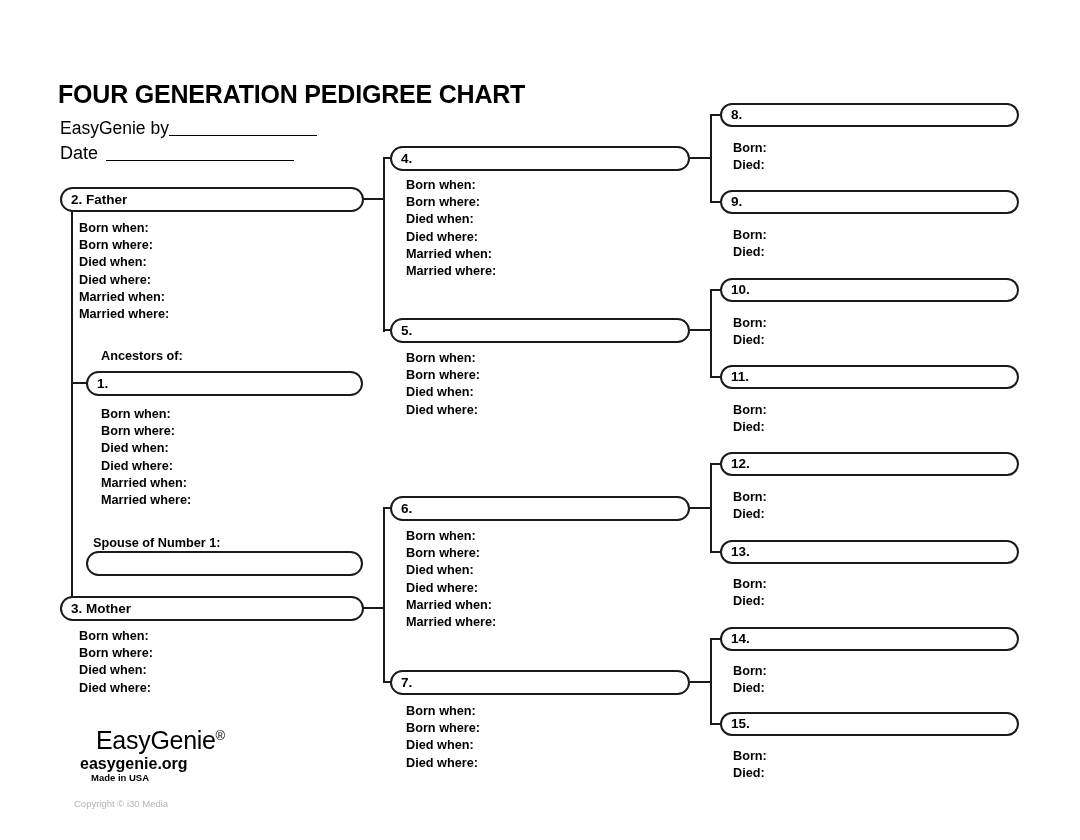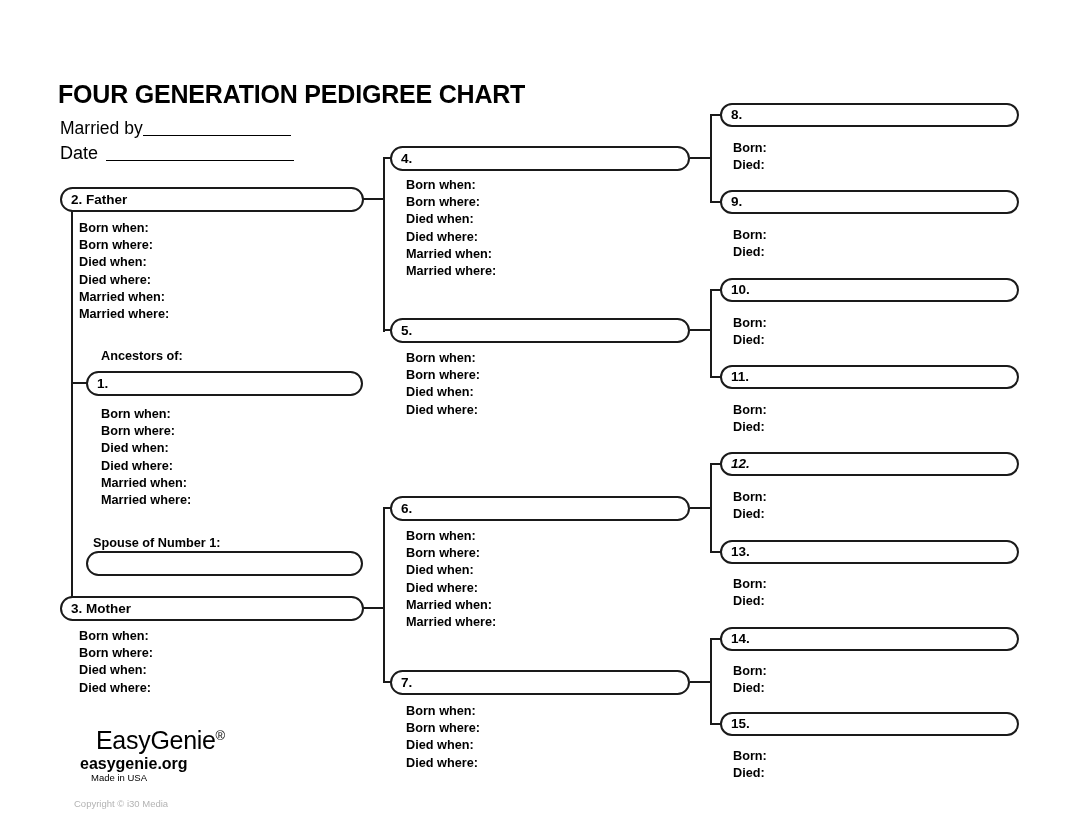--- a/index.html
+++ b/index.html
@@ -124,41 +124,41 @@
     top: 755px;
     font-size: 16px;
     font-weight: bold;
     white-space: nowrap;
   }
   .brand-made {
     position: absolute;
     left: 91px;
     top: 772px;
     font-size: 9.5px;
-    font-weight: normal;
+    font-weight: bold;
     white-space: nowrap;
   }
   .brand-copy {
     position: absolute;
     left: 74px;
     top: 798px;
     font-size: 9.5px;
     color: #b3b3b3;
     white-space: nowrap;
   }
 </style>
 </head>
 <body>
 
 <div id="chart">
 
   <div class="page-title">FOUR GENERATION PEDIGREE CHART</div>
 
   <div class="compiled-row">
-    <span>Married by</span>
+    <span>EasyGenie by</span>
     <span class="rule rule-compiled"></span>
   </div>
 
   <div class="date-row">
     <span>Date</span>
     <span class="rule rule-date"></span>
   </div>
 
   <div class="ln ln-v" style="left:71px; top:209px; height:400px;"></div>
   <div class="ln ln-h" style="left:71px; top:382px; width:17px;"></div>
@@ -303,21 +303,21 @@
   </div>
 
   <div class="pbox" style="left:720px; top:365px; width:299px; height:24px;">
     <span class="pnum">11.</span>
   </div>
   <div class="fields" style="left:733px; top:402px;">
     <div>Born:</div>
     <div>Died:</div>
   </div>
 
-  <div class="pbox" style="left:720px; top:452px; width:299px; height:24px;font-style:italic;">
+  <div class="pbox" style="left:720px; top:452px; width:299px; height:24px;">
     <span class="pnum">12.</span>
   </div>
   <div class="fields" style="left:733px; top:489px;">
     <div>Born:</div>
     <div>Died:</div>
   </div>
 
   <div class="pbox" style="left:720px; top:540px; width:299px; height:24px;">
     <span class="pnum">13.</span>
   </div>

